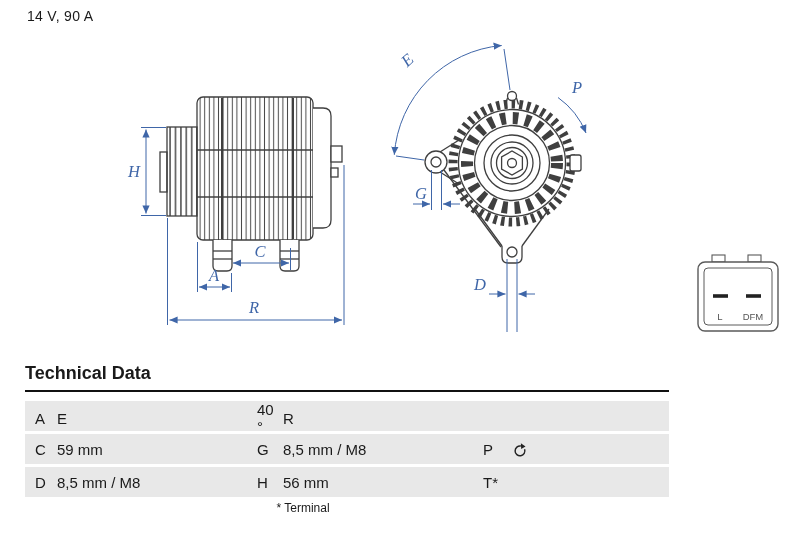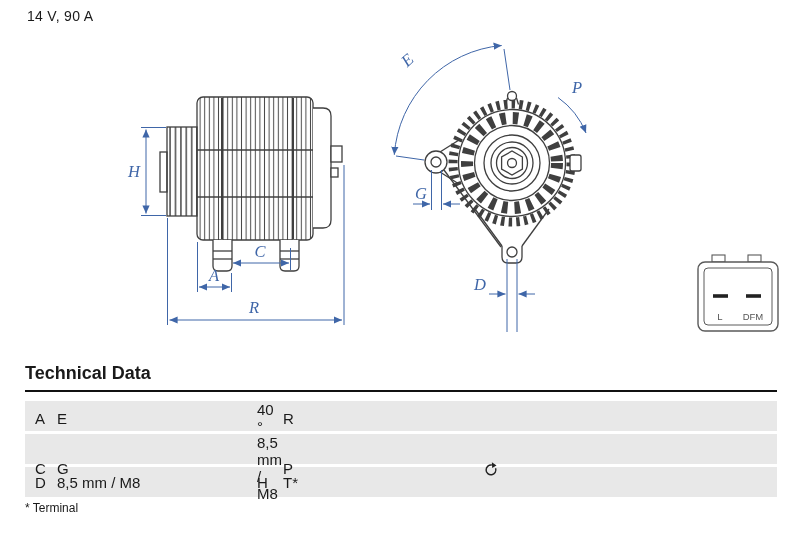--- a/index.html
+++ b/index.html
@@ -1,27 +1,27 @@
 <!DOCTYPE html>
 <html><head>
 <meta charset="utf-8">
 <style>
   html,body{margin:0;padding:0;background:#fff;}
   .page{position:relative;width:800px;height:533px;background:#ffffff;
         font-family:"Liberation Sans",sans-serif;color:#1a1a1a;overflow:hidden;}
   .rating{position:absolute;left:27px;top:8px;font-size:14px;letter-spacing:.3px;}
   .drawing{position:absolute;left:0;top:0;}
-  .tech{position:absolute;left:25px;top:363px;width:752px;}
+  .tech{position:absolute;left:25px;top:363px;width:644px;}
   .tech-title{font-size:18px;font-weight:bold;padding-bottom:6px;border-bottom:2px solid #111;margin-bottom:9px;}
   .trow{display:grid;grid-template-columns:22px 200px 26px 200px 29px auto;
         align-items:center;height:30px;background:#e8e8e8;padding-left:10px;
         margin-bottom:3px;font-size:15px;}
   .trow .k{font-weight:normal;}
   .trow .v svg{vertical-align:-3px;}
-  .footnote{position:absolute;left:25px;top:501px;width:556px;text-align:left;font-size:12px;}
+  .footnote{position:absolute;left:25px;top:501px;width:556px;text-align:center;font-size:12px;}
   .dimtxt{font-family:"Liberation Serif",serif;font-style:italic;}
 </style>
 </head>
 <body>
 
 <div class="page">
 
   <svg class="drawing" width="800" height="360" viewBox="0 0 800 360">
     <defs>
       <pattern id="finsV" width="4.6" height="10" patternUnits="userSpaceOnUse">
@@ -138,34 +138,36 @@
 
     <div class="trow">
       <span class="k">A</span>
       <span class="k">E</span>
       <span class="v">40 °</span>
       <span class="k">R</span>
     </div>
 
     <div class="trow">
       <span class="k">C</span>
+      <span class="v">59 mm</span>
       <span class="k">G</span>
       <span class="v">8,5 mm / M8</span>
       <span class="k">P</span>
       <span class="v">
         <svg width="16" height="16" viewBox="0 0 18 18">
           <path d="M14.17,8.12 A5.5,5.5 0 1 1 9.96,4.58" stroke="#222222" stroke-width="1.6" fill="none"></path>
           <polygon points="10,1.5 15.2,5.2 10.3,7.8" fill="#222222"></polygon>
         </svg>
       </span>
     </div>
 
     <div class="trow">
       <span class="k">D</span>
       <span class="v">8,5 mm / M8</span>
       <span class="k">H</span>
+      <span class="v">56 mm</span>
       <span class="k">T*</span>
     </div>
   </div>
 
   <div class="footnote">* Terminal</div>
 
 </div>
 
 </body></html>

